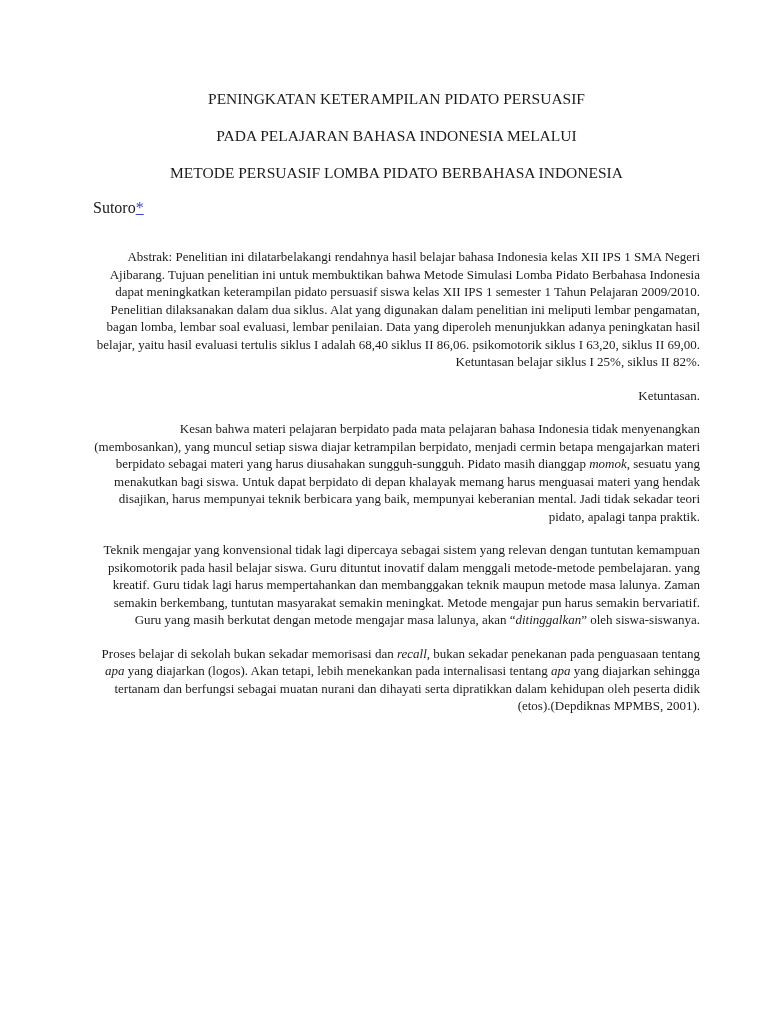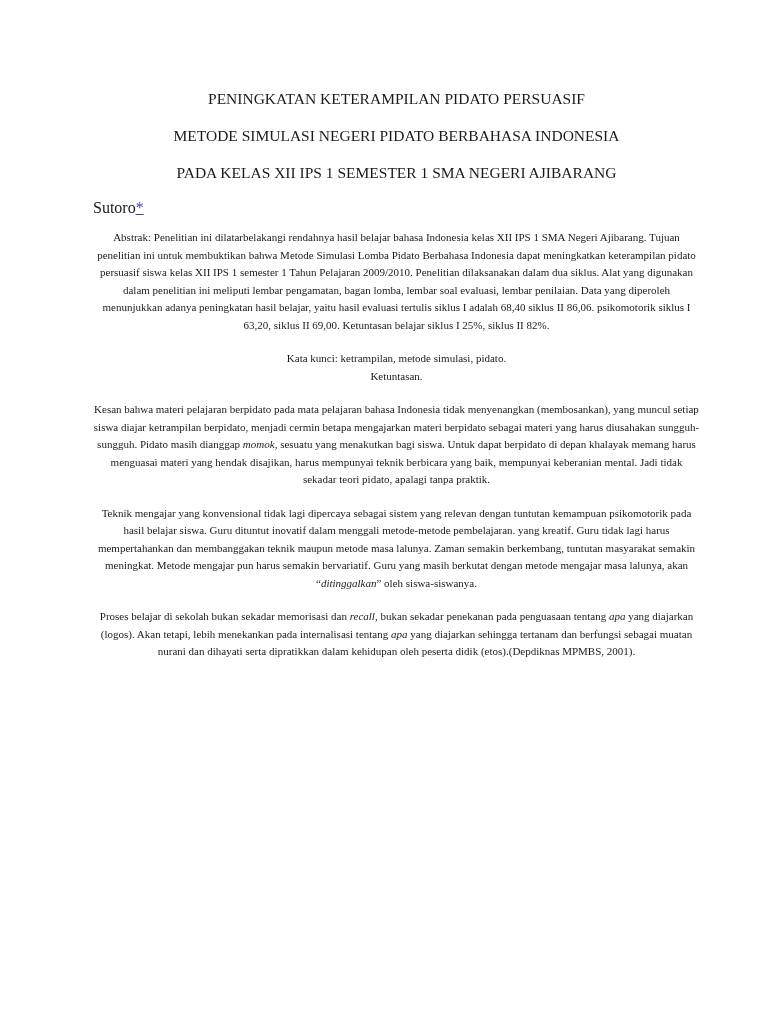--- a/index.html
+++ b/index.html
@@ -29,48 +29,47 @@
   .author-line {
     text-align: left;
     font-size: 16px;
     line-height: 34px;
   }
   .author-footnote {
     text-decoration: underline;
     cursor: pointer;
   }
   .body-text {
-    margin-top: 4px;
-    font-size: 11px;
+    margin-top: 23px;
+    font-size: 13px;
     line-height: 17.5px;
-    text-align: center;
+    text-align: right;
   }
   .para {
     margin: 0 0 16px 0;
   }
 </style>
 </head>
 <body>
 
 <div class="page" style="color: rgb(27, 27, 27); background: rgb(255, 255, 255);">
 
   <div class="title-block">
     <div class="title-line">PENINGKATAN KETERAMPILAN PIDATO PERSUASIF</div>
-    <div class="title-line">METODE SIMULASI NEGERI PIDATO BERBAHASA INDONESIA</div>
-    <div class="title-line">PADA KELAS XII IPS 1 SEMESTER 1 SMA NEGERI AJIBARANG</div>
+    <div class="title-line">PADA PELAJARAN BAHASA INDONESIA MELALUI</div>
+    <div class="title-line">METODE PERSUASIF LOMBA PIDATO BERBAHASA INDONESIA</div>
   </div>
 
   <div class="author-line">
     <span>Sutoro</span><span class="author-footnote" style="color: rgb(59, 63, 201);">*</span>
   </div>
 
   <div class="body-text">
       <div class="para"><span>Abstrak: Penelitian ini dilatarbelakangi rendahnya hasil belajar bahasa Indonesia kelas XII IPS 1 SMA Negeri Ajibarang. Tujuan penelitian ini untuk membuktikan bahwa Metode Simulasi Lomba Pidato Berbahasa Indonesia dapat meningkatkan keterampilan pidato persuasif siswa kelas XII IPS 1 semester 1 Tahun Pelajaran 2009/2010. Penelitian dilaksanakan dalam dua siklus. Alat yang digunakan dalam penelitian ini meliputi lembar pengamatan, bagan lomba, lembar soal evaluasi, lembar penilaian. Data yang diperoleh menunjukkan adanya peningkatan hasil belajar, yaitu hasil evaluasi tertulis siklus I adalah 68,40 siklus II 86,06. psikomotorik siklus I 63,20, siklus II 69,00. Ketuntasan belajar siklus I 25%, siklus II 82%.</span></div>
       <div class="para">
-        <div>Kata kunci: ketrampilan, metode simulasi, pidato.</div>
         <div>Ketuntasan.</div>
       </div>
       <div class="para"><span>Kesan bahwa materi pelajaran berpidato pada mata pelajaran bahasa Indonesia tidak menyenangkan (membosankan), yang muncul setiap siswa diajar ketrampilan berpidato, menjadi cermin betapa mengajarkan materi berpidato sebagai materi yang harus diusahakan sungguh-sungguh. Pidato masih dianggap </span><i>momok</i><span>, sesuatu yang menakutkan bagi siswa. Untuk dapat berpidato di depan khalayak memang harus menguasai materi yang hendak disajikan, harus mempunyai teknik berbicara yang baik, mempunyai keberanian mental. Jadi tidak sekadar teori pidato, apalagi tanpa praktik.</span></div>
       <div class="para"><span>Teknik mengajar yang konvensional tidak lagi dipercaya sebagai sistem yang relevan dengan tuntutan kemampuan psikomotorik pada hasil belajar siswa. Guru dituntut inovatif dalam menggali metode-metode pembelajaran. yang kreatif. Guru tidak lagi harus mempertahankan dan membanggakan teknik maupun metode masa lalunya. Zaman semakin berkembang, tuntutan masyarakat semakin meningkat. Metode mengajar pun harus semakin bervariatif. Guru yang masih berkutat dengan metode mengajar masa lalunya, akan “</span><i>ditinggalkan</i><span>” oleh siswa-siswanya.</span></div>
       <div class="para"><span>Proses belajar di sekolah bukan sekadar memorisasi dan </span><i>recall,</i><span> bukan sekadar penekanan pada penguasaan tentang </span><i>apa</i><span> yang diajarkan (logos). Akan tetapi, lebih menekankan pada internalisasi tentang </span><i>apa</i><span> yang diajarkan sehingga tertanam dan berfungsi sebagai muatan nurani dan dihayati serta dipratikkan dalam kehidupan oleh peserta didik (etos).(Depdiknas MPMBS, 2001).</span></div>
     </div>
 
 </div>
 
 </body></html>

